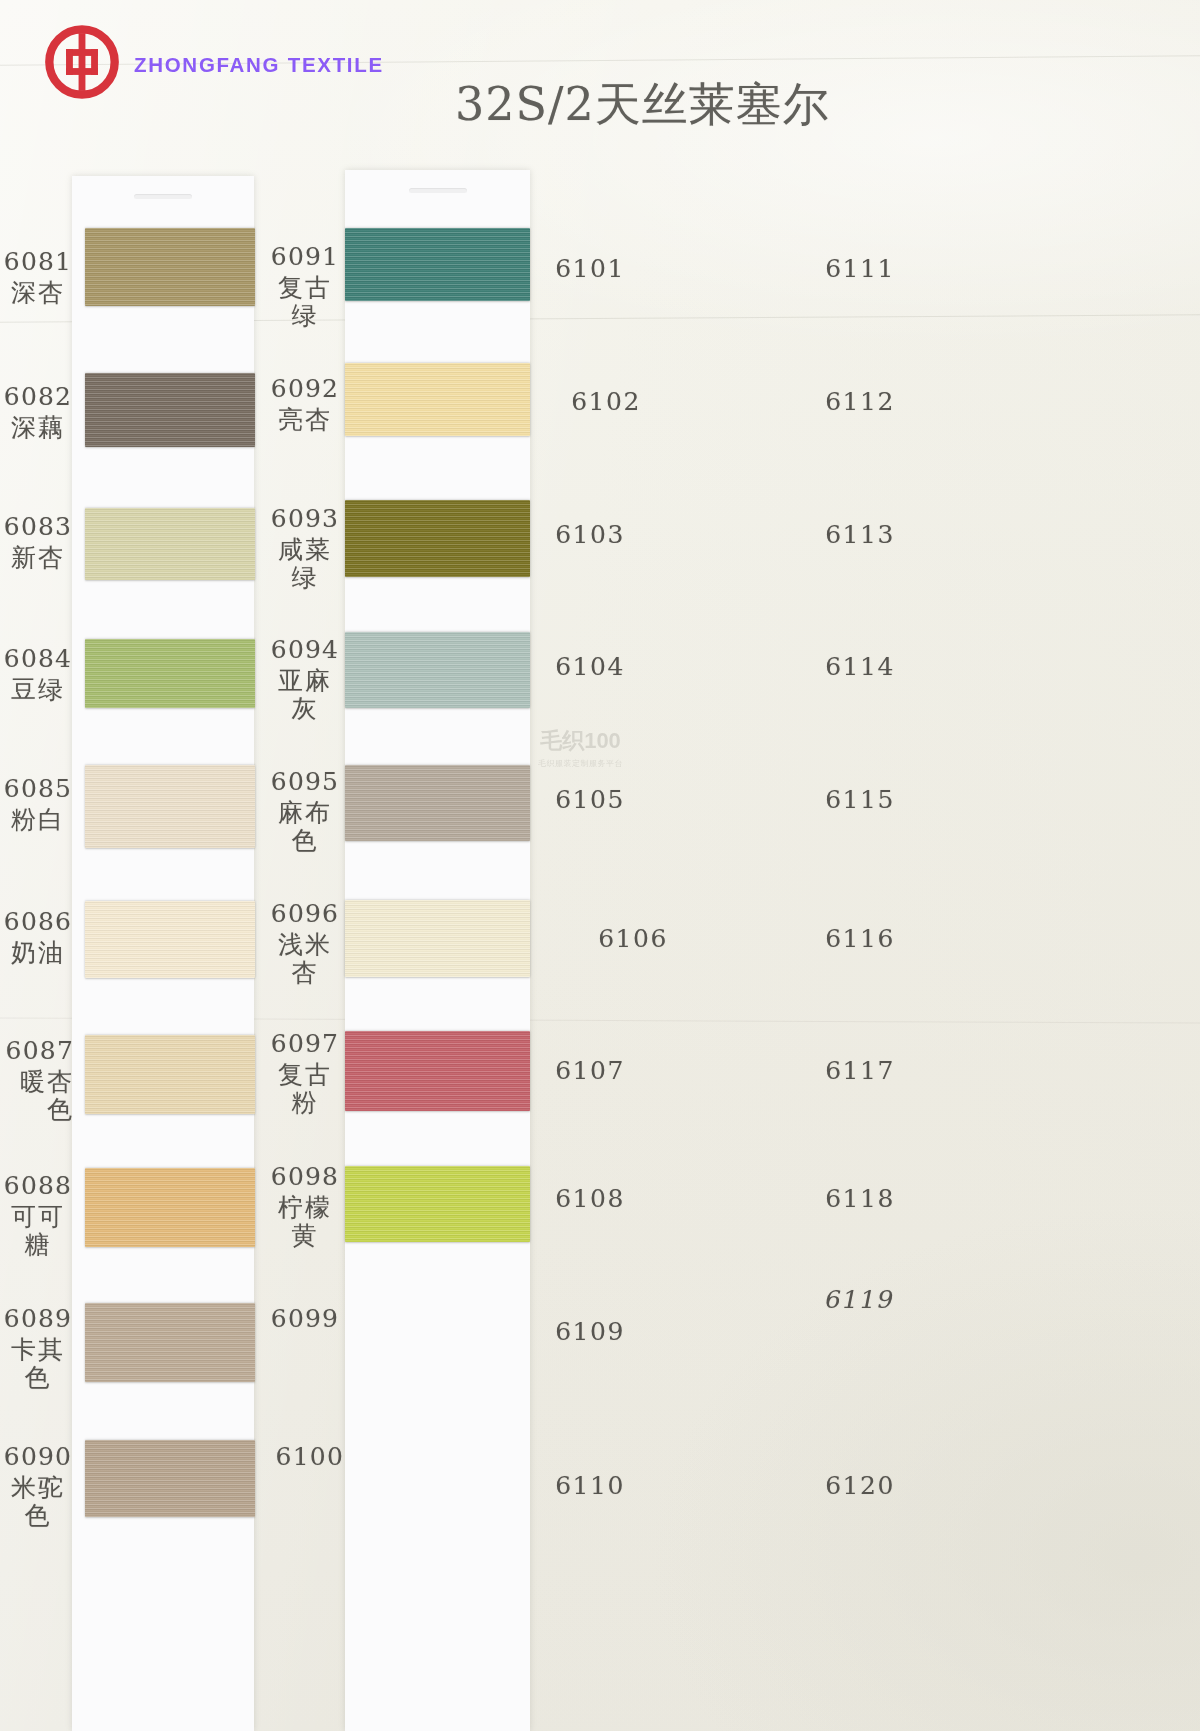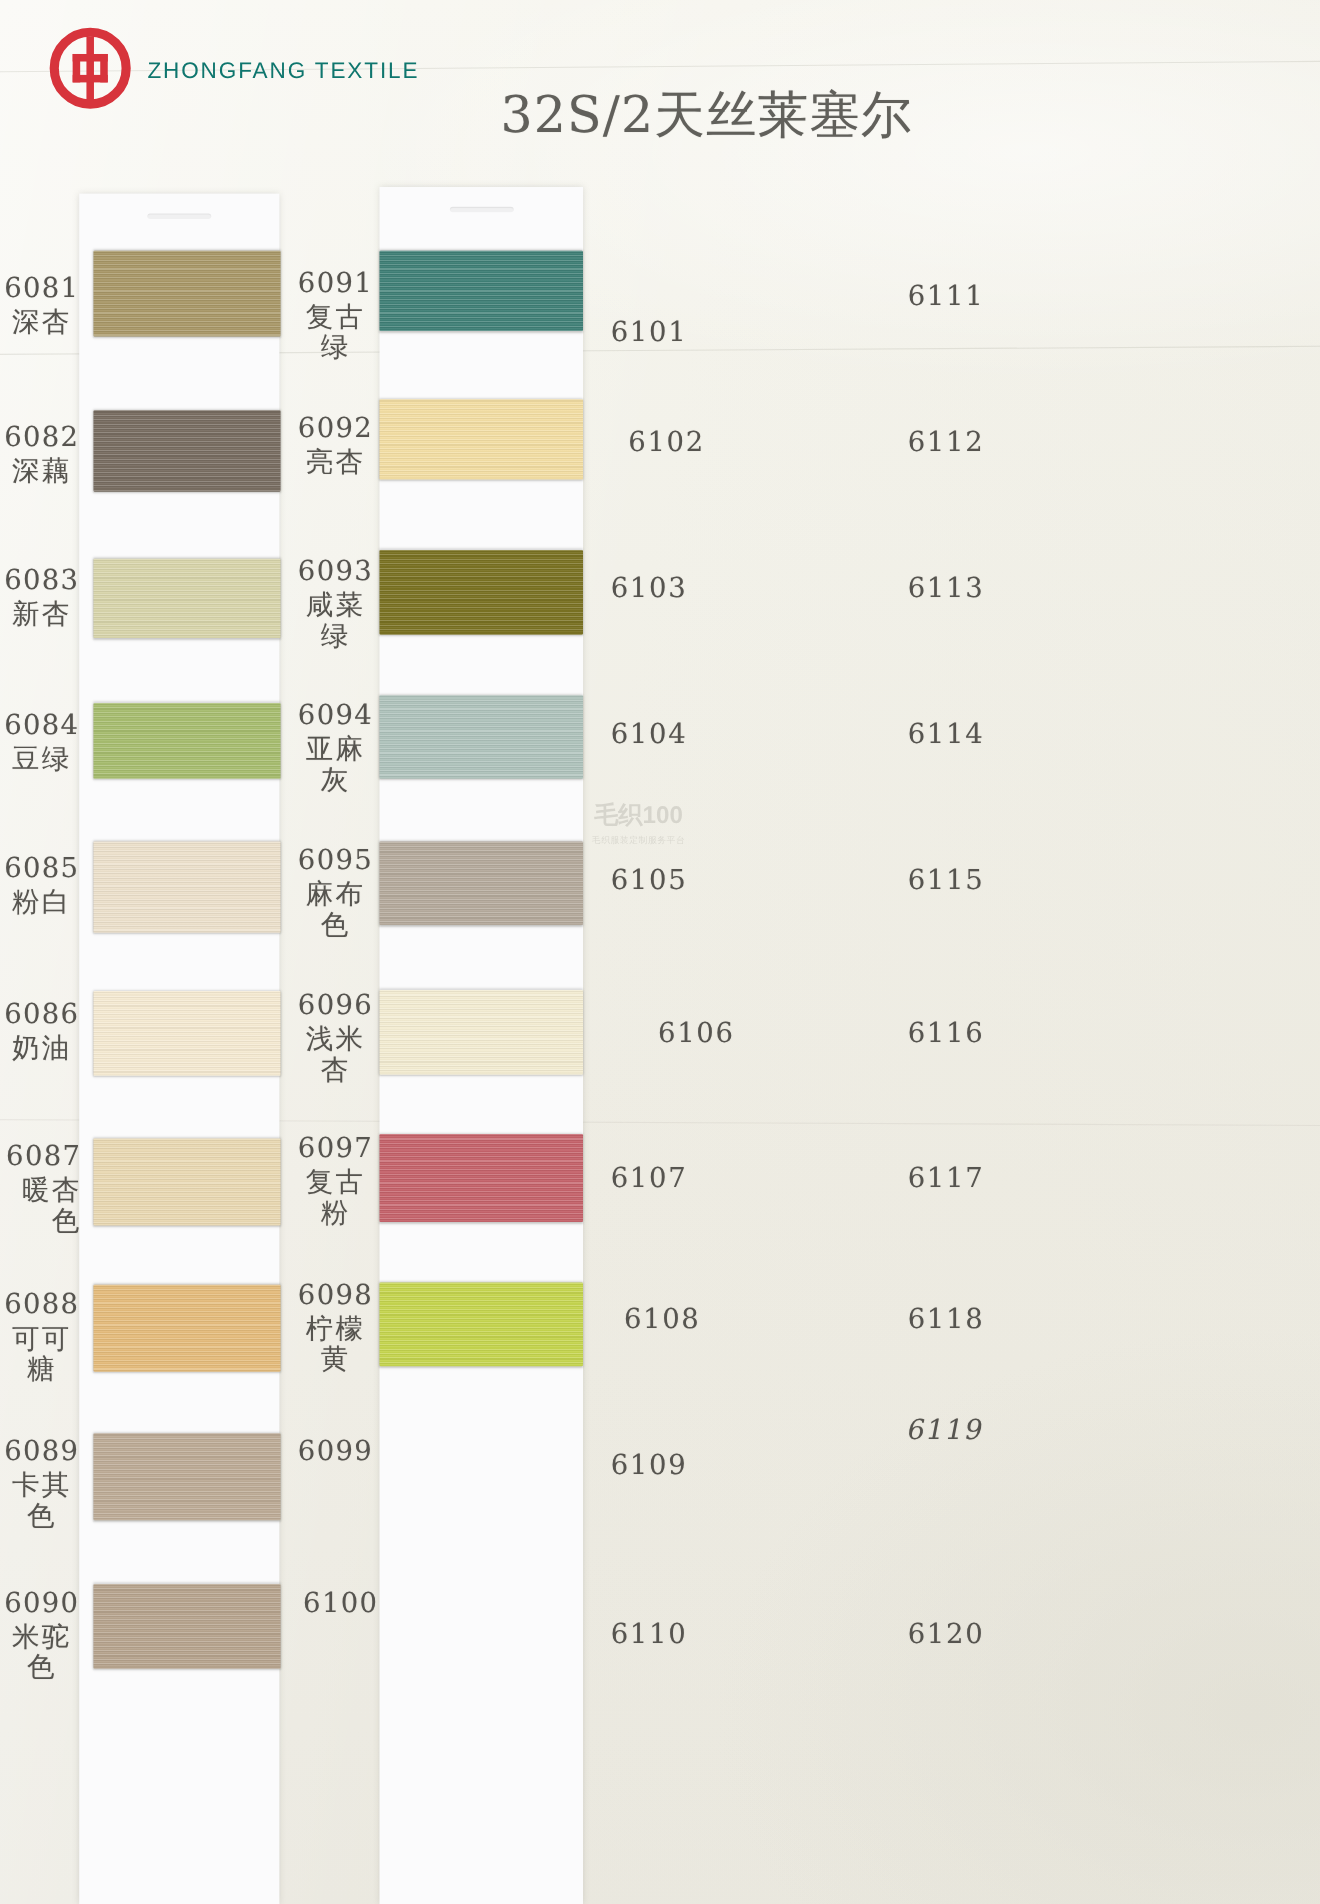--- a/index.html
+++ b/index.html
@@ -74,22 +74,22 @@
     font-family: "DejaVu Sans", "Liberation Sans", sans-serif;
     font-size: 53px;
     font-weight: bold;
     color: #d7343c;
     letter-spacing: 2px;
     white-space: nowrap;
   }
   .logo-en {
     font-family: "Liberation Sans", "DejaVu Sans", sans-serif;
     font-size: 20.5px;
-    font-weight: normal;
-    color: #0f766e;
+    font-weight: bold;
+    color: #8b5cf6;
     letter-spacing: 1.7px;
     margin-top: 7px;
     white-space: nowrap;
   }
   .doc-title {
     position: absolute;
     left: 455px;
     top: 34px;
     font-family: "DejaVu Serif", "Liberation Serif", serif;
     font-size: 46px;
@@ -270,28 +270,28 @@
     <div class="label col-b-label" style="top: 243px;"><span class="code">6091</span><span class="name">复古绿</span></div>
     <div class="label col-b-label" style="top: 375px;"><span class="code">6092</span><span class="name">亮杏</span></div>
     <div class="label col-b-label" style="top: 505px;"><span class="code">6093</span><span class="name">咸菜绿</span></div>
     <div class="label col-b-label" style="top: 636px;"><span class="code">6094</span><span class="name">亚麻灰</span></div>
     <div class="label col-b-label" style="top: 768px;"><span class="code">6095</span><span class="name">麻布色</span></div>
     <div class="label col-b-label" style="top: 900px;"><span class="code">6096</span><span class="name">浅米杏</span></div>
     <div class="label col-b-label" style="top: 1030px;"><span class="code">6097</span><span class="name">复古粉</span></div>
     <div class="label col-b-label" style="top: 1163px;"><span class="code">6098</span><span class="name">柠檬黄</span></div>
     <div class="label col-b-label" style="top: 1305px;"><span class="code">6099</span></div>
     <div class="label col-b-label" style="top: 1443px; text-align: right;"><span class="code">6100</span></div>
-    <div class="label col-c-label" style="top: 255px; margin-top: 33px;"><span class="code">6101</span></div>
+    <div class="label col-c-label" style="top: 255px;"><span class="code">6101</span></div>
     <div class="label col-c-label" style="top: 388px; margin-left: 16px;"><span class="code">6102</span></div>
     <div class="label col-c-label" style="top: 521px;"><span class="code">6103</span></div>
     <div class="label col-c-label" style="top: 653px;"><span class="code">6104</span></div>
     <div class="label col-c-label" style="top: 786px;"><span class="code">6105</span></div>
     <div class="label col-c-label" style="top: 925px; margin-left: 43px;"><span class="code">6106</span></div>
     <div class="label col-c-label" style="top: 1057px;"><span class="code">6107</span></div>
-    <div class="label col-c-label" style="top: 1185px; padding-left: 12px;"><span class="code">6108</span></div>
+    <div class="label col-c-label" style="top: 1185px;"><span class="code">6108</span></div>
     <div class="label col-c-label" style="top: 1318px;"><span class="code">6109</span></div>
     <div class="label col-c-label" style="top: 1472px;"><span class="code">6110</span></div>
     <div class="label col-d-label" style="top: 255px;"><span class="code">6111</span></div>
     <div class="label col-d-label" style="top: 388px;"><span class="code">6112</span></div>
     <div class="label col-d-label" style="top: 521px;"><span class="code">6113</span></div>
     <div class="label col-d-label" style="top: 653px;"><span class="code">6114</span></div>
     <div class="label col-d-label" style="top: 786px;"><span class="code">6115</span></div>
     <div class="label col-d-label" style="top: 925px;"><span class="code">6116</span></div>
     <div class="label col-d-label" style="top: 1057px;"><span class="code">6117</span></div>
     <div class="label col-d-label" style="top: 1185px;"><span class="code">6118</span></div>

